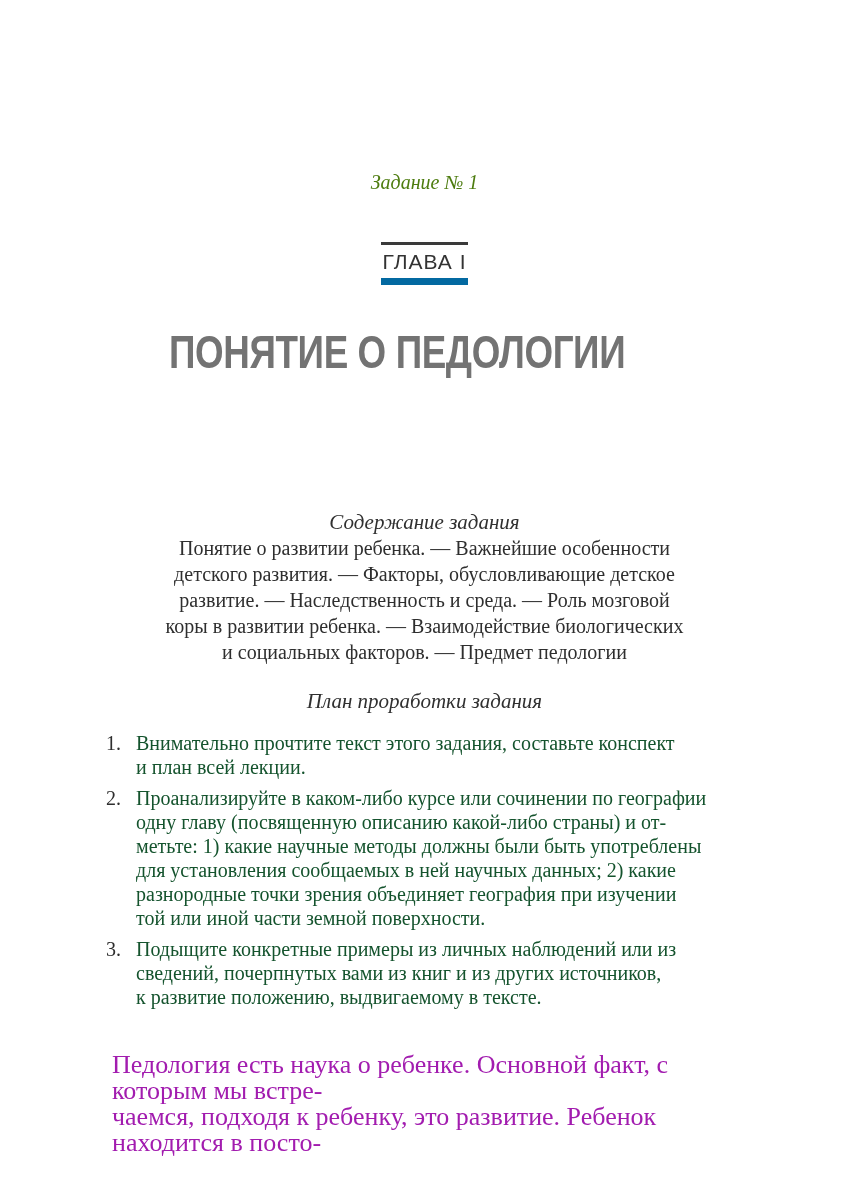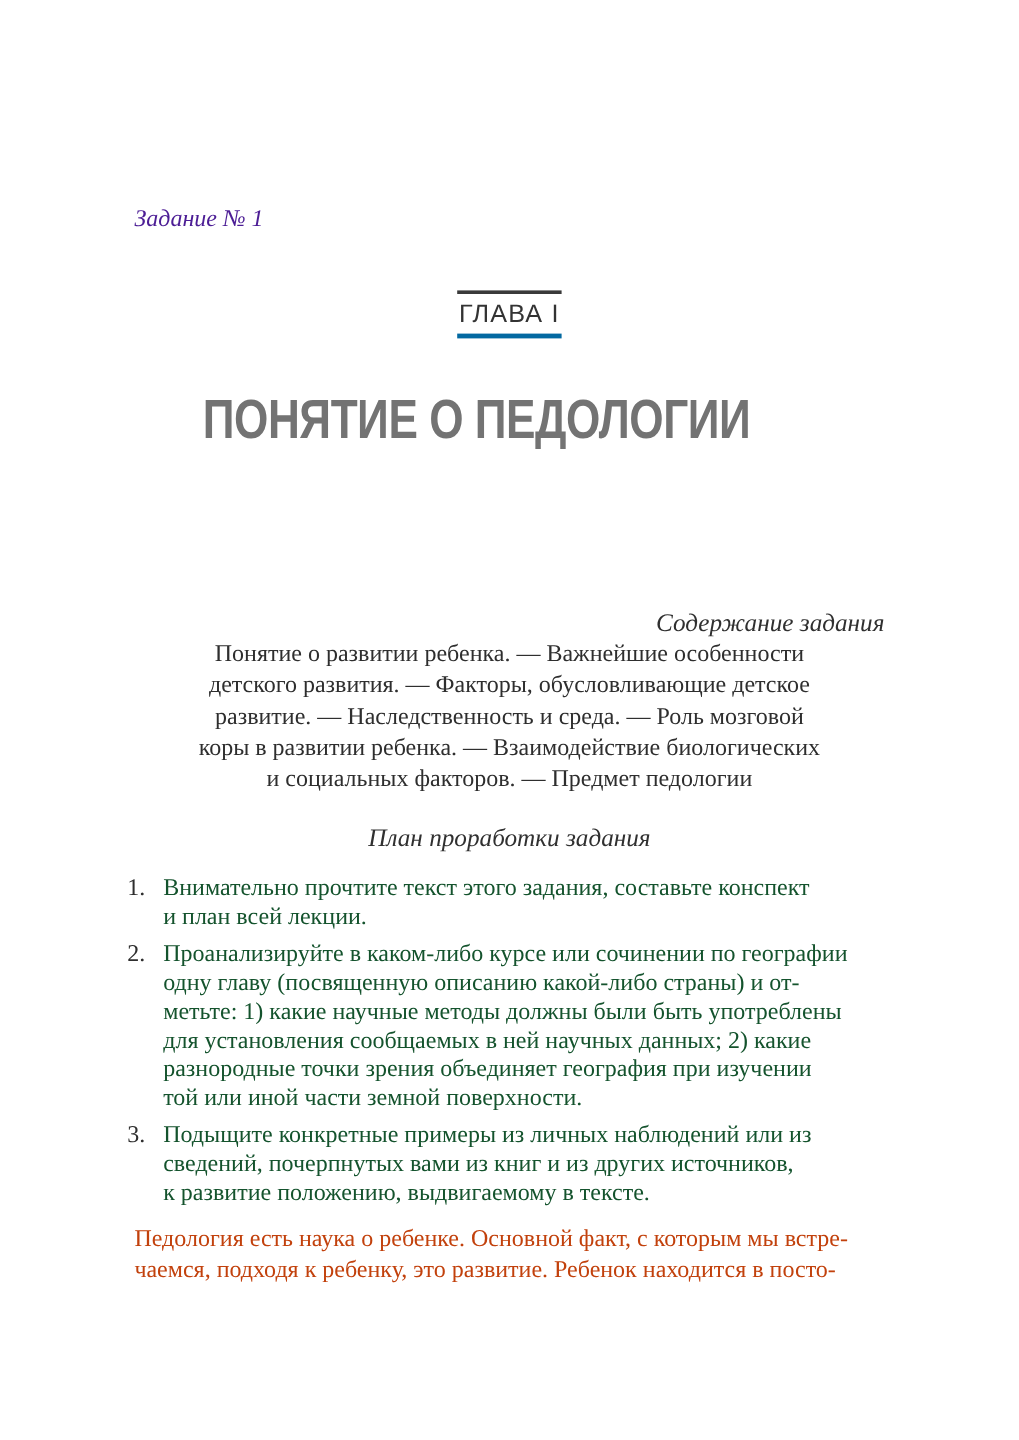--- a/index.html
+++ b/index.html
@@ -17,34 +17,34 @@
     padding-top: 170px;
     font-family: "Liberation Serif", serif;
     color: #2e2e2e;
     overflow: hidden;
   }
   .textblock {
     width: 625px;
     margin: 0 auto;
   }
   .task-number {
-    text-align: left;
+    text-align: center;
     font-style: italic;
     font-size: 20px;
     line-height: 24px;
-    color: #4c1d95;
+    color: #4d7c0f;
   }
   .chapter-wrap {
     text-align: center;
     margin-top: 48px;
   }
   .chapter-marker {
     display: inline-block;
     border-top: 3px solid #3a3a3a;
-    border-bottom: 4px solid #0369a1;
+    border-bottom: 7px solid #0369a1;
     padding: 5px 2px 4px 2px;
     font-family: "Liberation Sans", sans-serif;
     font-size: 21px;
     line-height: 24px;
     letter-spacing: 1px;
     color: #333333;
   }
   .page-title {
     margin: 40px 0 0 0;
     text-align: left;
@@ -61,21 +61,21 @@
     transform-origin: 50% 50%;
     letter-spacing: -0.5px;
   }
   .section-heading {
     text-align: center;
     font-style: italic;
     font-size: 21px;
     line-height: 26px;
     color: #303030;
   }
-  .contents-heading { margin-top: 130px; text-align: right; }
+  .contents-heading { margin-top: 130px; }
   .contents-body {
     text-align: center;
     font-size: 20px;
     line-height: 26px;
     white-space: pre-line;
     color: #2e2e2e;
   }
   .plan-heading { margin-top: 23px; }
   .plan-list {
     margin-top: 17px;
@@ -93,25 +93,25 @@
     color: #2e2e2e;
   }
   .plan-item .item-text {
     flex: 1 1 auto;
     font-size: 20px;
     line-height: 24px;
     white-space: pre-line;
     color: #14532d;
   }
   .body-paragraph {
-    margin-top: 13px;
-    font-size: 20px;
+    margin-top: 43px;
+    font-size: 26px;
     line-height: 26px;
     white-space: pre-line;
-    color: #c2410c;
+    color: #a21caf;
   }
 </style>
 </head>
 <body>
 
 <div class="page">
   <div class="textblock">
 
     <div class="task-number">Задание № 1</div>
 

